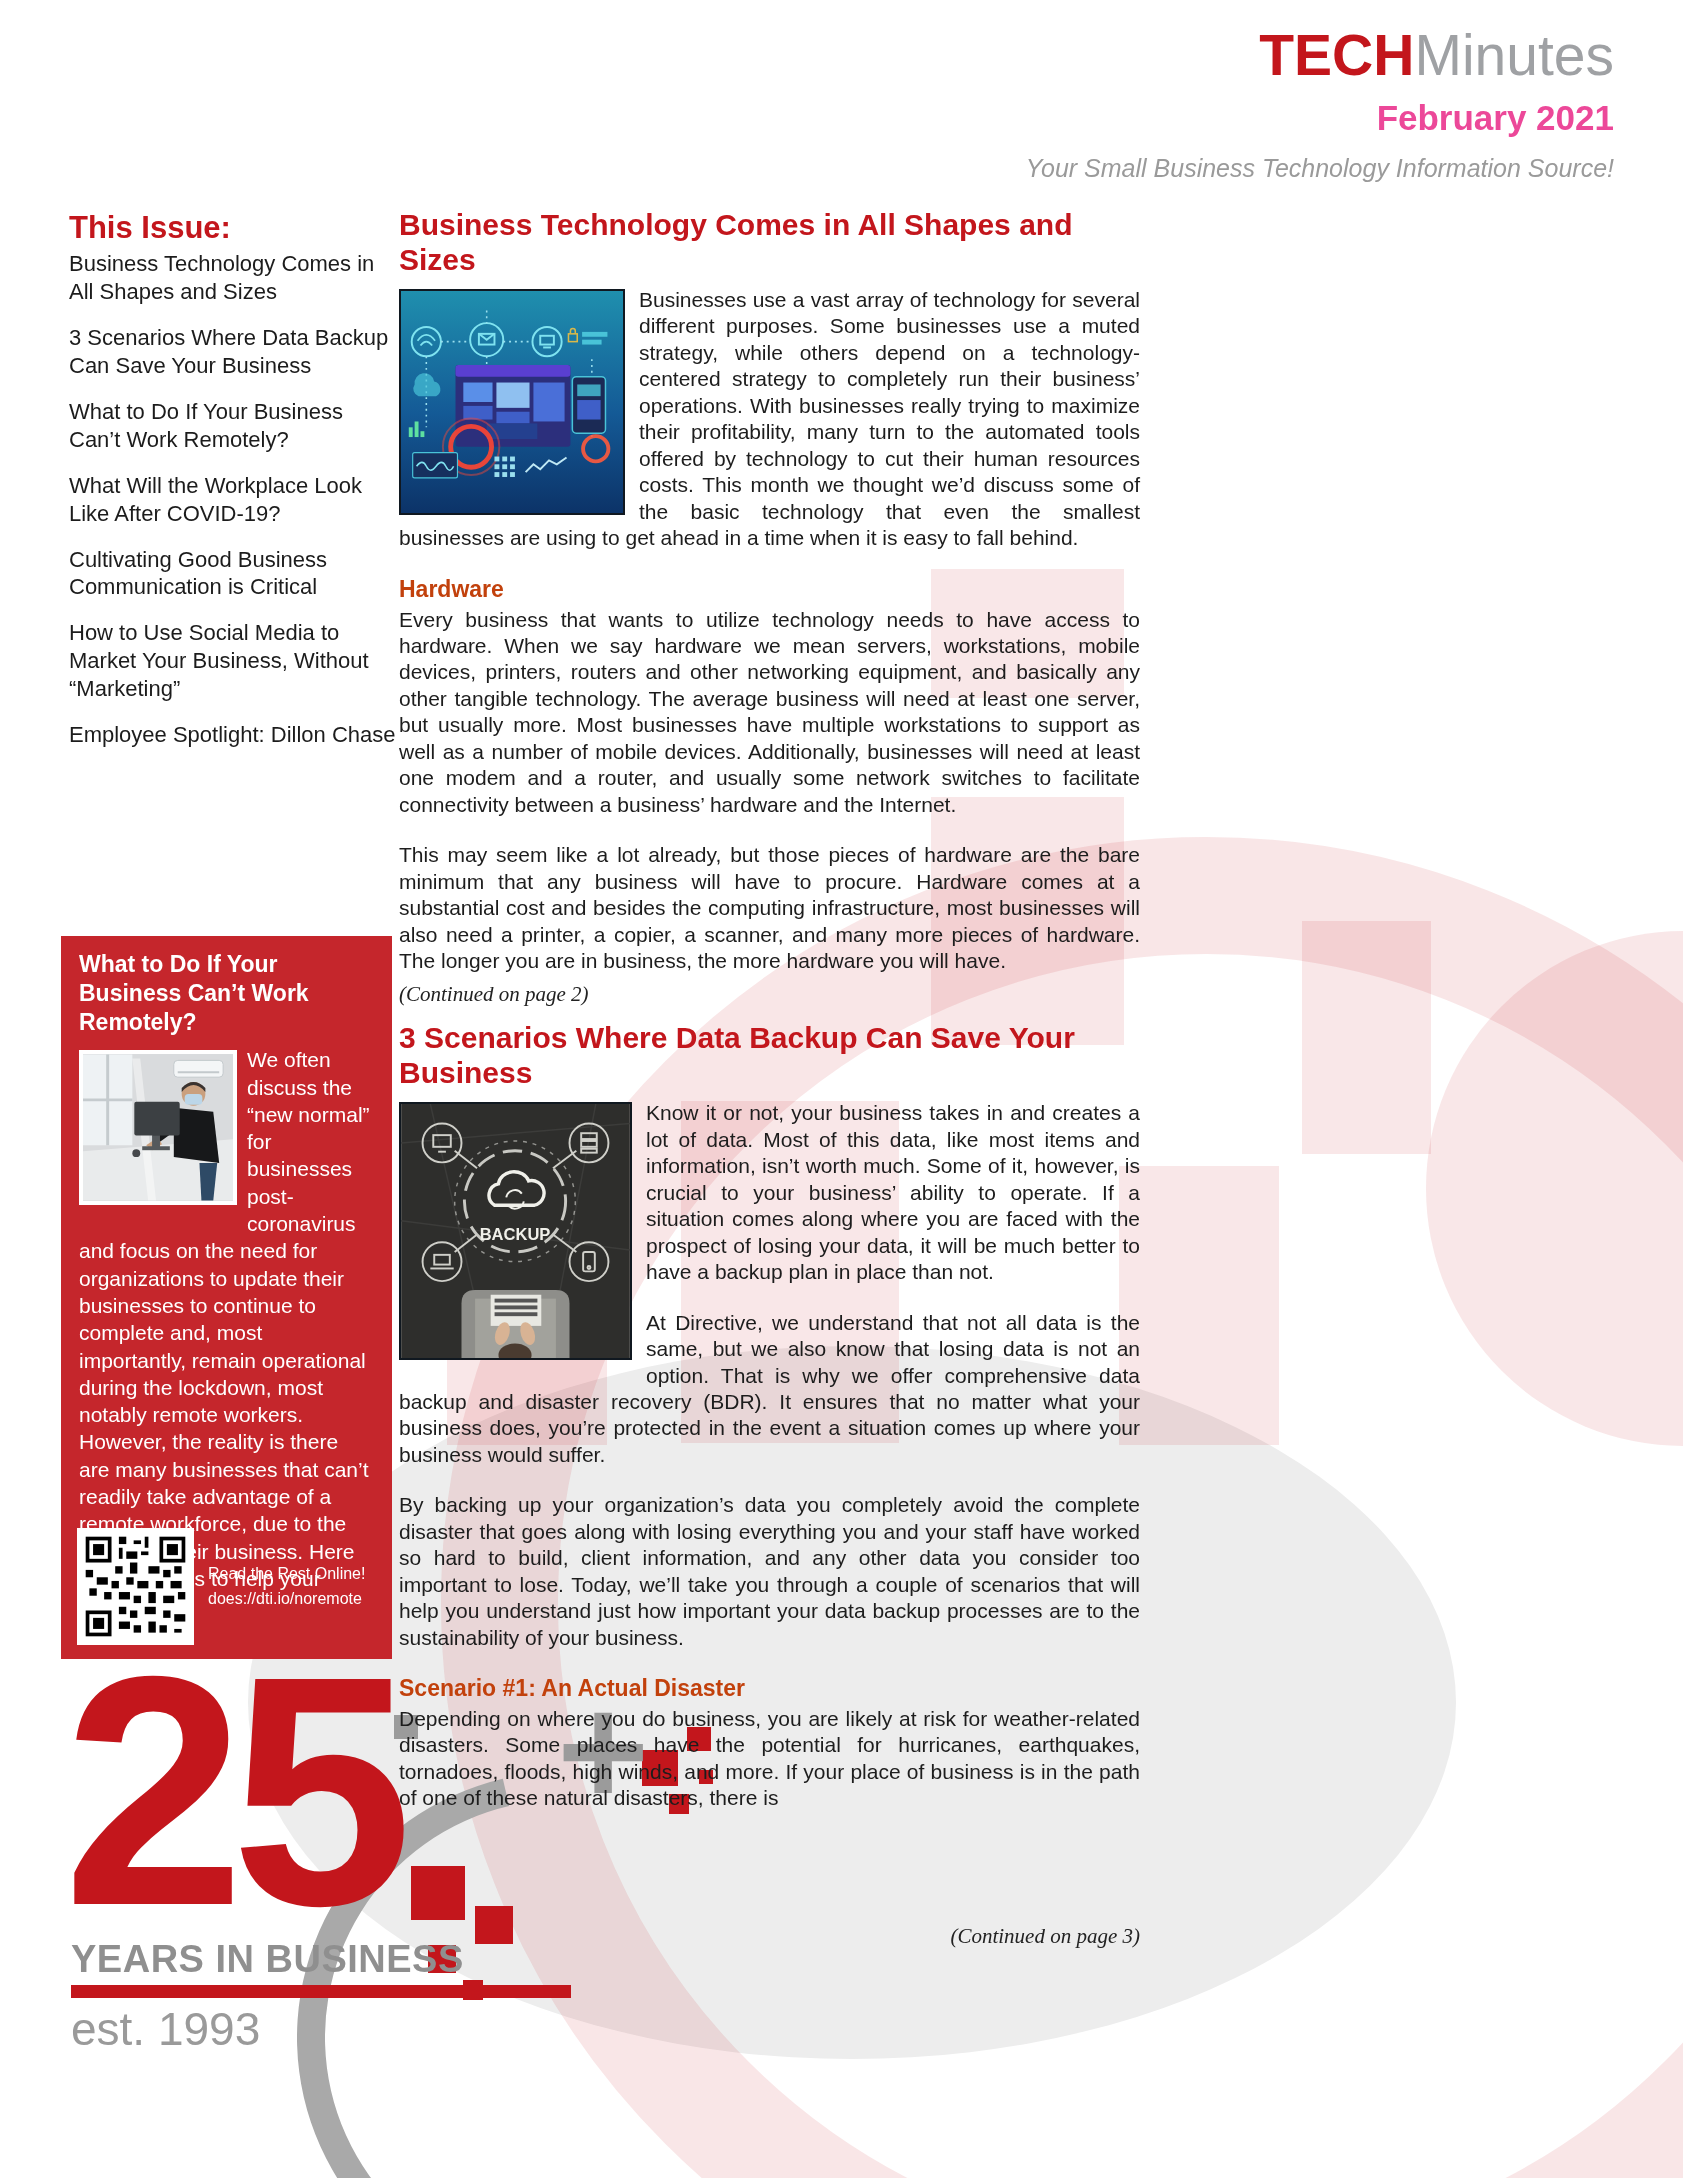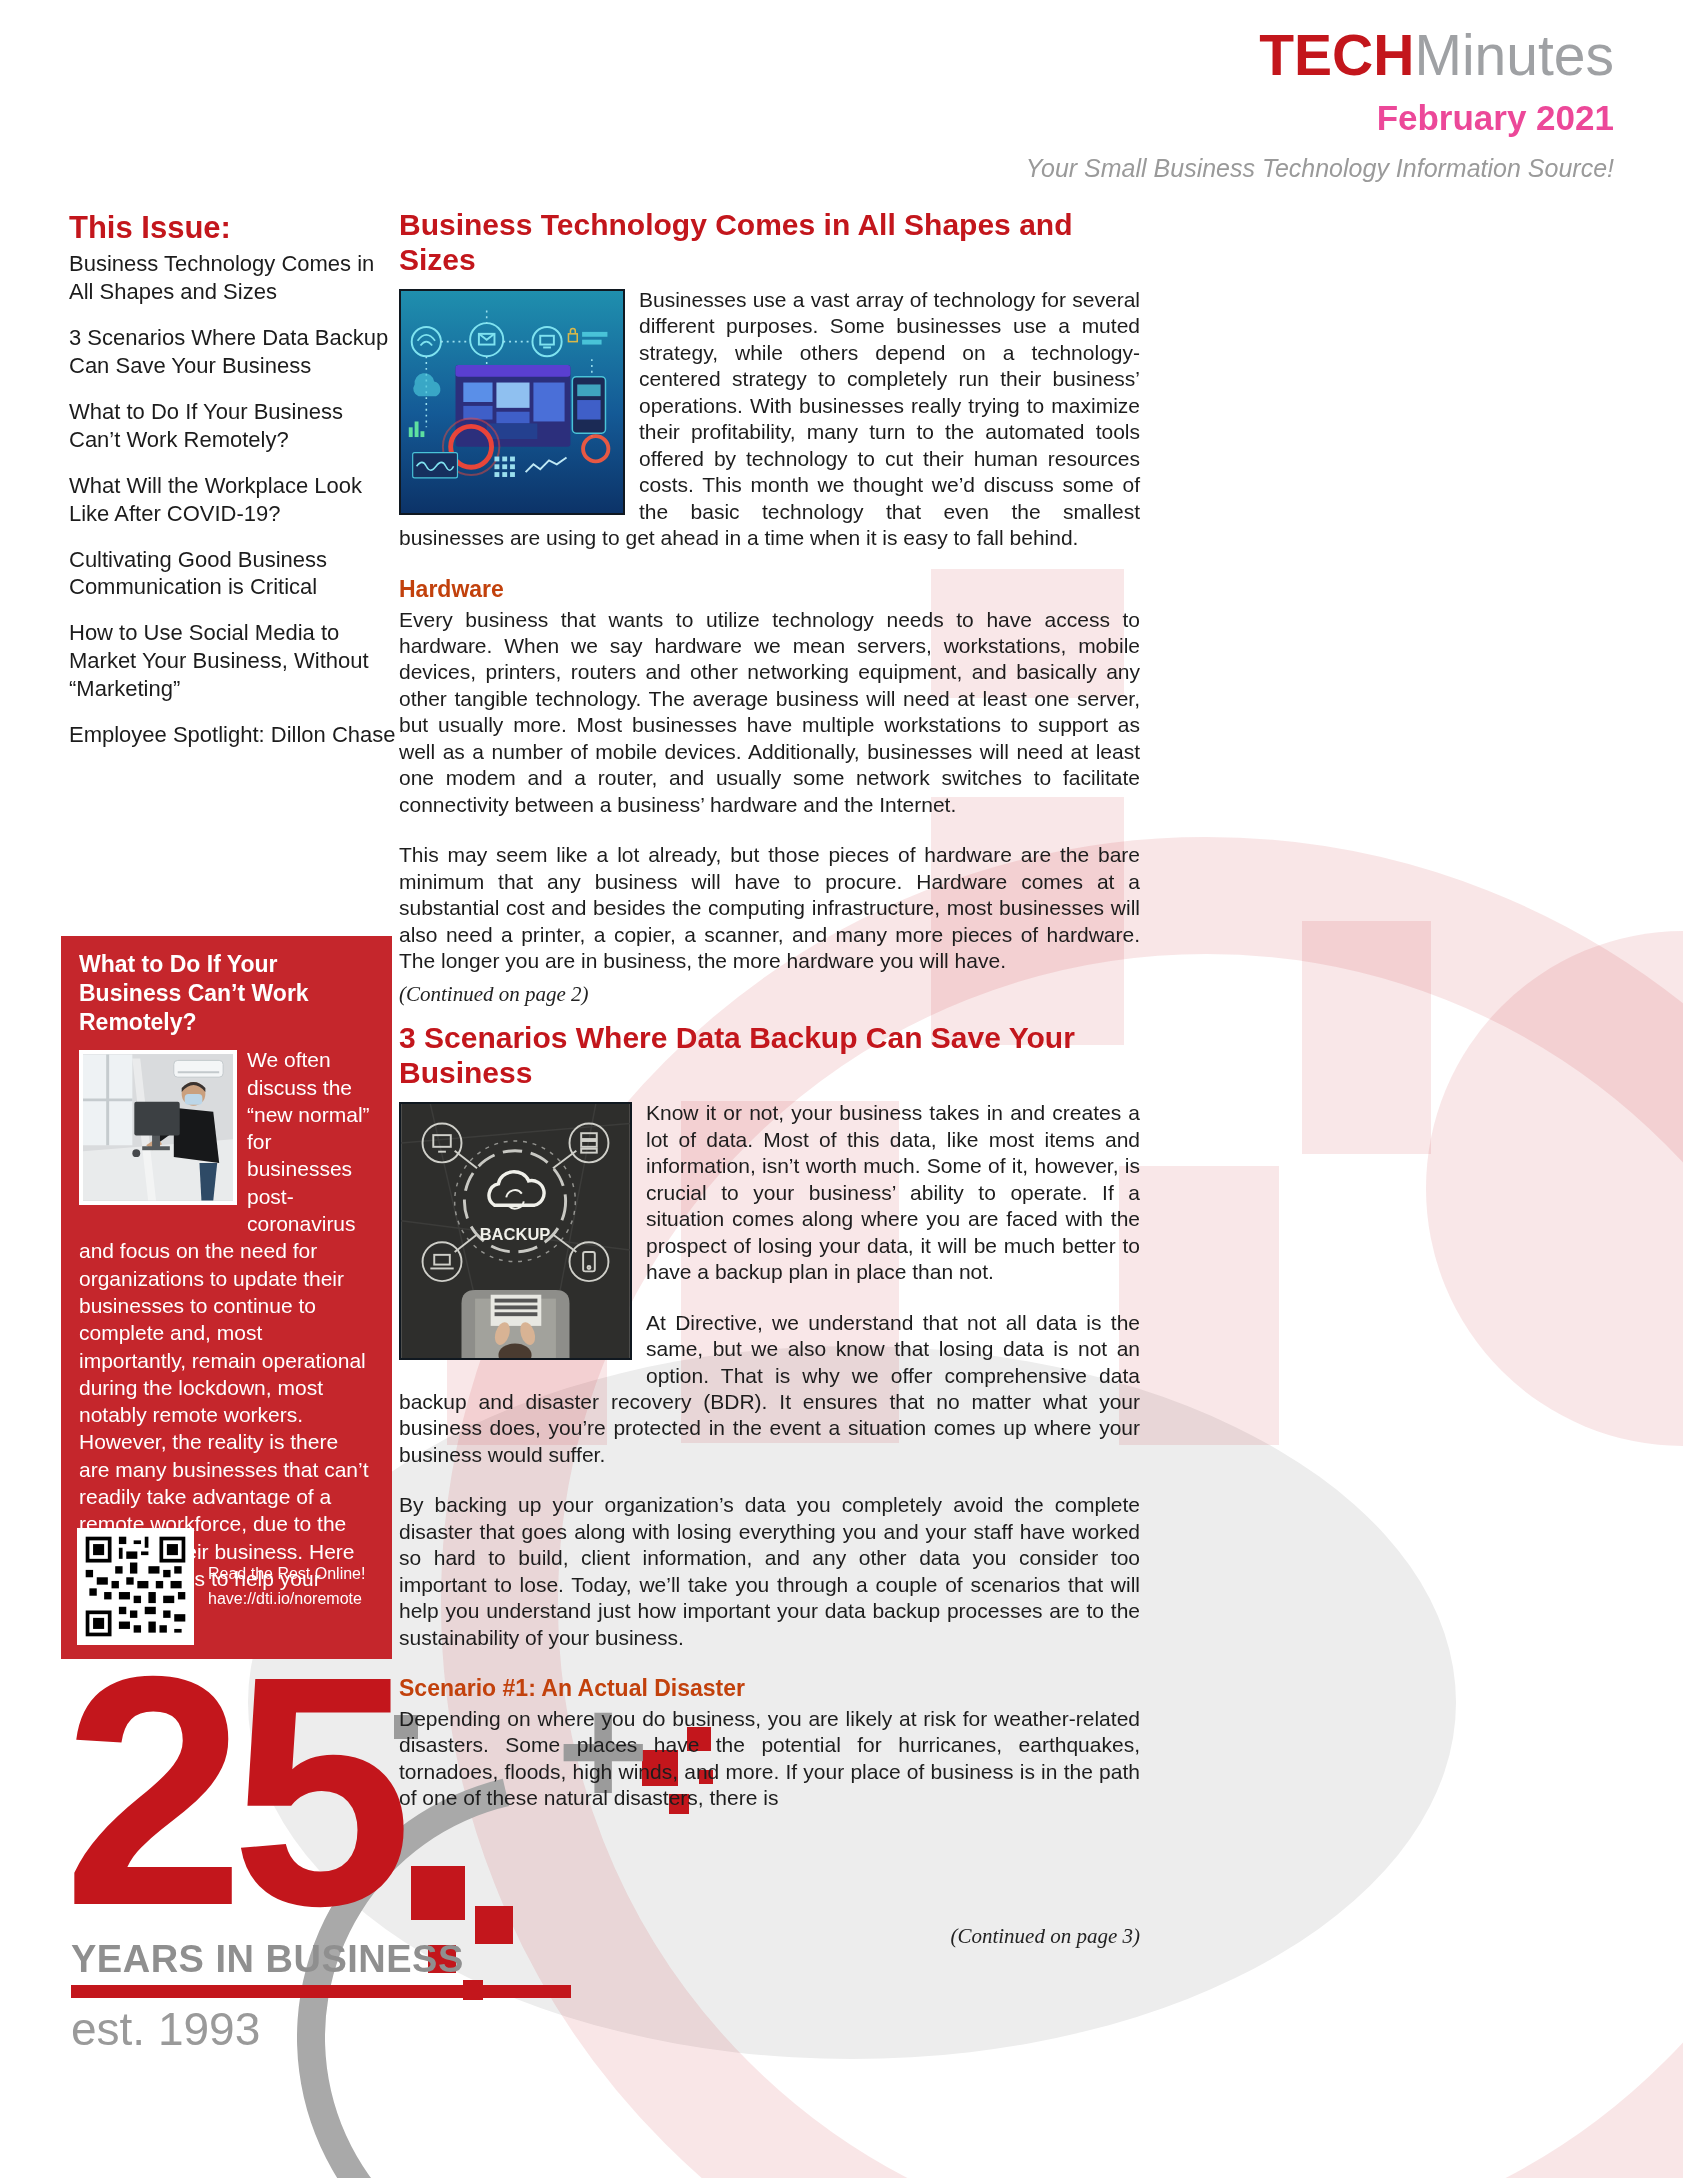--- a/index.html
+++ b/index.html
@@ -172,21 +172,21 @@
             <rect x="25" y="22" width="3" height="2"></rect>
           <rect x="10" y="24" width="3" height="2"></rect>
             <rect x="14" y="25" width="2" height="2"></rect>
             <rect x="18" y="24" width="2" height="3"></rect>
           <rect x="21" y="25" width="2" height="2"></rect>
             <rect x="25" y="26" width="2" height="1"></rect>
         </g>
       </svg>
       <div class="qr-labels">
         <div>Read the Rest Online!</div>
-        <div>have://dti.io/noremote</div>
+        <div>does://dti.io/noremote</div>
       </div>
     </div>
   </div>
 
   <div class="badge-arc"></div>
   <div class="badge">
     <div class="badge-num"><span>25</span></div>
     <div class="badge-plus">+</div>
     <div class="badge-line1">YEARS IN BUSINESS</div>
     <div class="badge-bar"></div>

